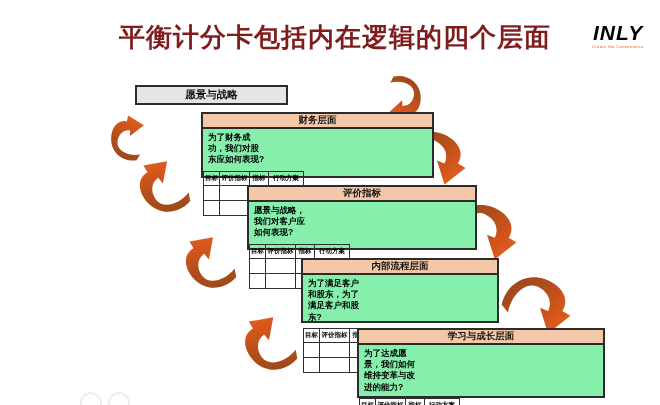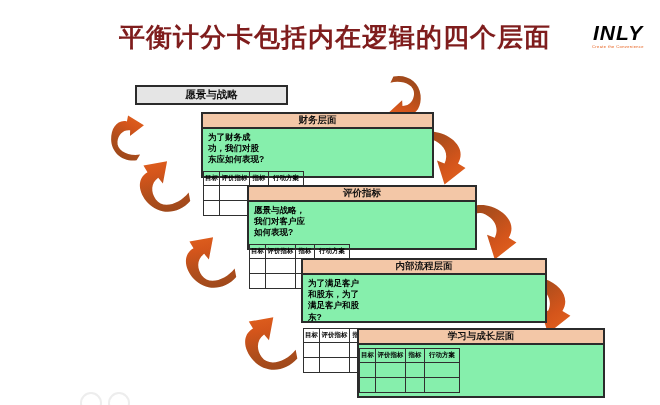--- a/index.html
+++ b/index.html
@@ -44,21 +44,21 @@
     border:1.5px solid #2b2b2b;
   }
   .ptable td{
     border:1px solid #2f2f2f;height:13px;padding:0 1px;
     font-size:6.5px;font-weight:600;text-align:center;color:#000;
     overflow:hidden;white-space:nowrap;
   }
   .ptable td.empty{height:14px;}
   #p1{left:162px;top:112px;width:233px;height:66px;}
   #p2{left:208px;top:185px;width:230px;height:65px;}
-  #p3{left:262px;top:258px;width:246px;height:65px;}
+  #p3{left:262px;top:258px;width:198px;height:65px;}
   #p4{left:318px;top:328px;width:248px;height:70px;}
   
   .arrow{position:absolute;z-index:1;overflow:visible;}
   
   .wm{position:absolute;left:80px;top:392px;display:flex;gap:6px;opacity:.28;z-index:0;}
   .wm i{display:block;width:18px;height:18px;border:2px solid #bfbfbf;border-radius:50%;}
 </style>
 </head>
 <body>
 
@@ -213,20 +213,21 @@
               <td class="empty"></td>
             </tr>
       </tbody>
         </table>
     </div>
   </div>
 
   <div class="pbox" id="p4">
     <div class="phead">学习与成长层面</div>
     <div class="pbody">
+      <div class="pq">为了达成愿景，我们如何维持变革与改进的能力?</div>
       <table class="ptable">
         <colgroup>
             <col style="width:16%">
             <col style="width:30%">
             <col style="width:19%">
             <col style="width:35%">
           </colgroup>
         <tbody>
             <tr>
           <td>目标</td>

